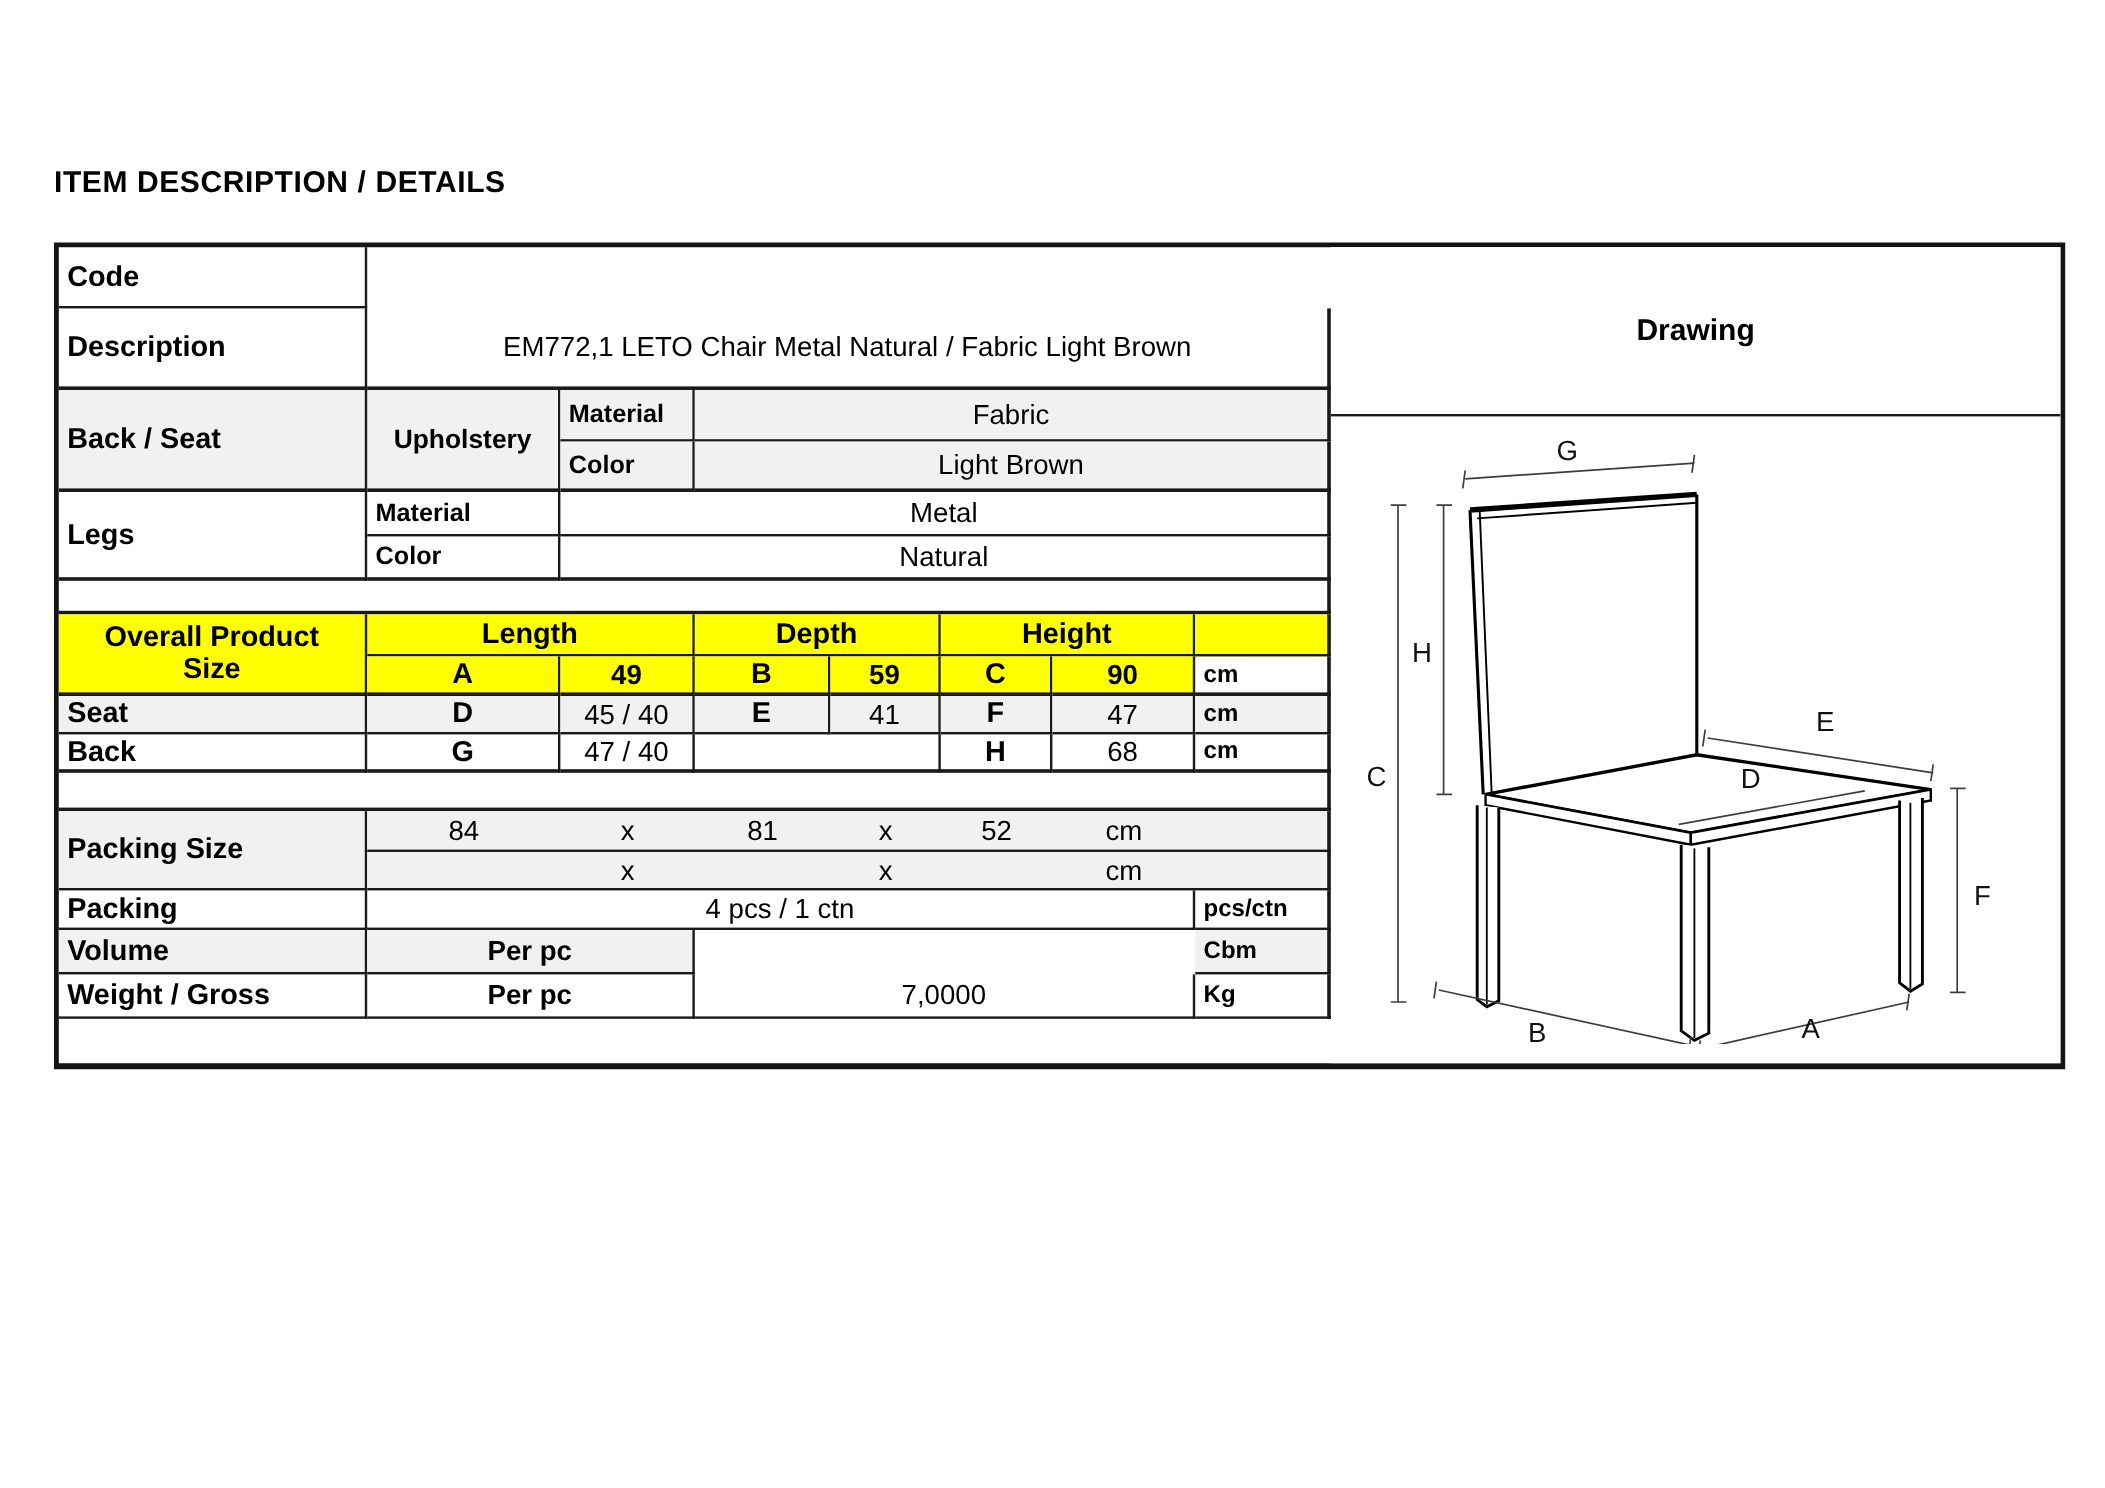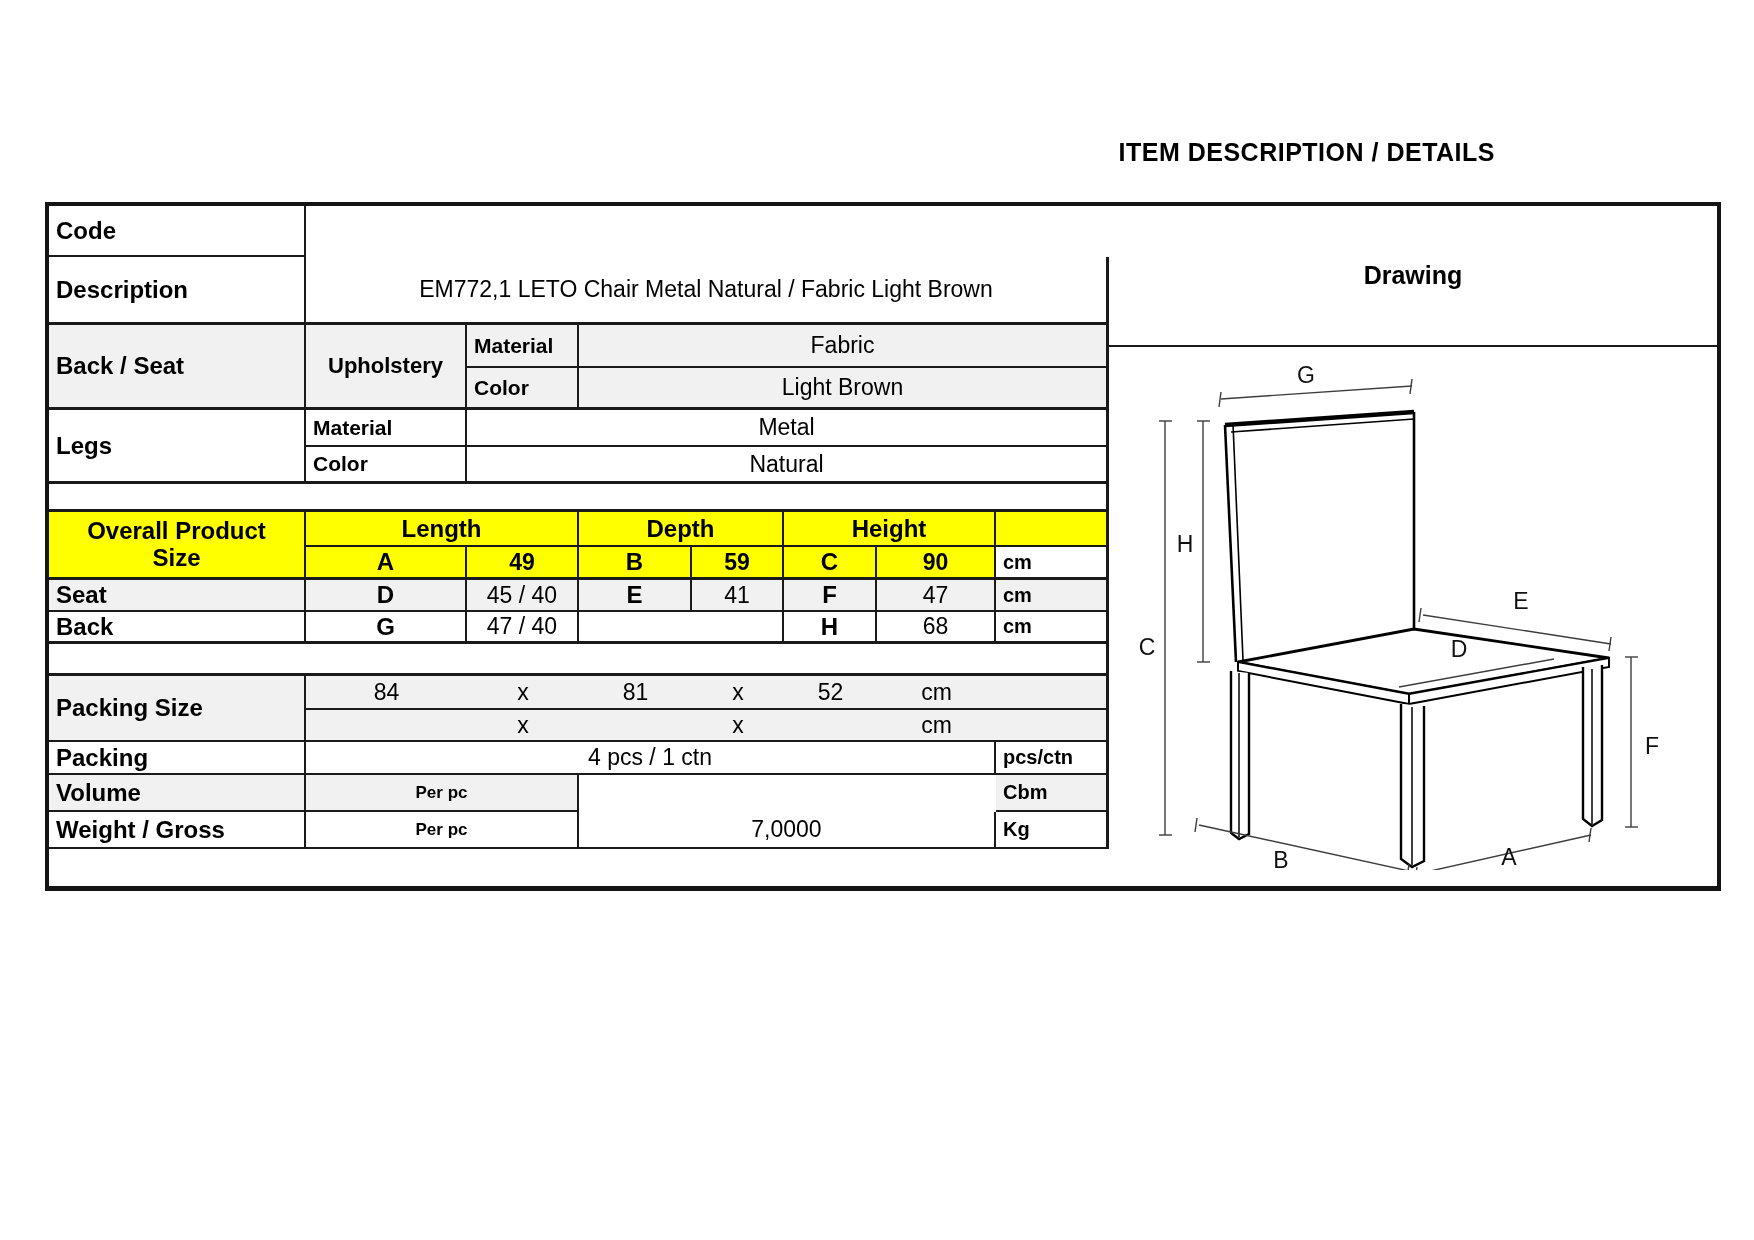--- a/index.html
+++ b/index.html
@@ -6,39 +6,39 @@
   body{
     width:1754px;height:1240px;background:#ffffff;position:relative;
     font-family:"Liberation Sans","DejaVu Sans",sans-serif;color:#000;
     -webkit-font-smoothing:antialiased;overflow:hidden;
   }
   :root{
     --yl:#ffff00; --shade:#f1f1f1; --bd:#1a1a1a;
   }
   .doc-title{
     position:absolute;top:138px;left:45px;width:1450px;
-    text-align:right;font-size:25px;font-weight:bold;letter-spacing:.5px;
+    text-align:left;font-size:25px;font-weight:bold;letter-spacing:.5px;
   }
   .spec-table{
     position:absolute;left:45px;top:202px;
     display:grid;
     grid-template-columns:257px 161px 112px 113px 92px 93px 119px 113px 608px;
     grid-template-rows:51px 68px 43px 42px 37px 37px 28px 35px 33px 32px 32px 32px 34px 32px 33px 37px 37px 37px;
     border:4px solid #141414;border-bottom-width:5px;
     background:#fff;
   }
   .c{
     display:flex;align-items:center;justify-content:center;
     border-right:2px solid var(--bd);border-bottom:2px solid var(--bd);
     box-sizing:border-box;overflow:hidden;white-space:nowrap;
   }
   .L{justify-content:flex-start;padding-left:7px;}
   .bold{font-weight:bold;}
   .f24{font-size:24px;} .f23{font-size:23px;text-align:center;} .f22{font-size:22px;}
-  .f21{font-size:21px;} .f20{font-size:20px;} .f19{font-size:17px;}
+  .f21{font-size:21px;} .f20{font-size:20px;} .f19{font-size:23px;}
   .gray{background:var(--shade);}
   .yellow{background:var(--yl);}
   .rD{border-right-width:3px;}
   .bb3{border-bottom-width:3px;}
   .nb{border-bottom:none;}
   .col{flex-direction:column;line-height:1.1;}
   .pk{
     display:grid;grid-template-columns:161px 112px 113px 92px 93px 119px auto;
     align-items:center;
     border-right:3px solid var(--bd);border-bottom:2px solid var(--bd);

